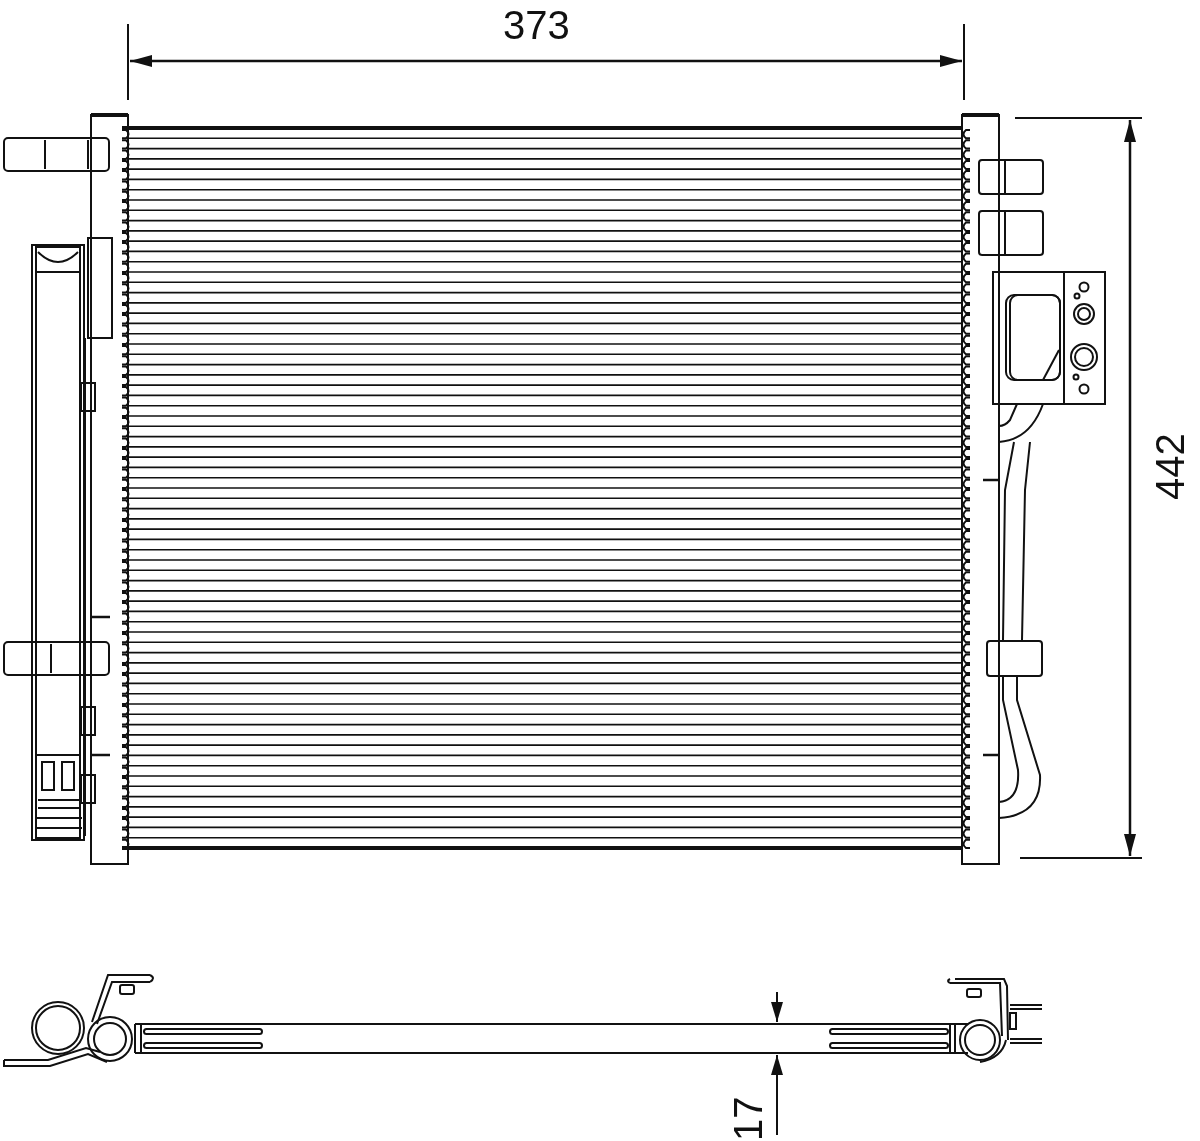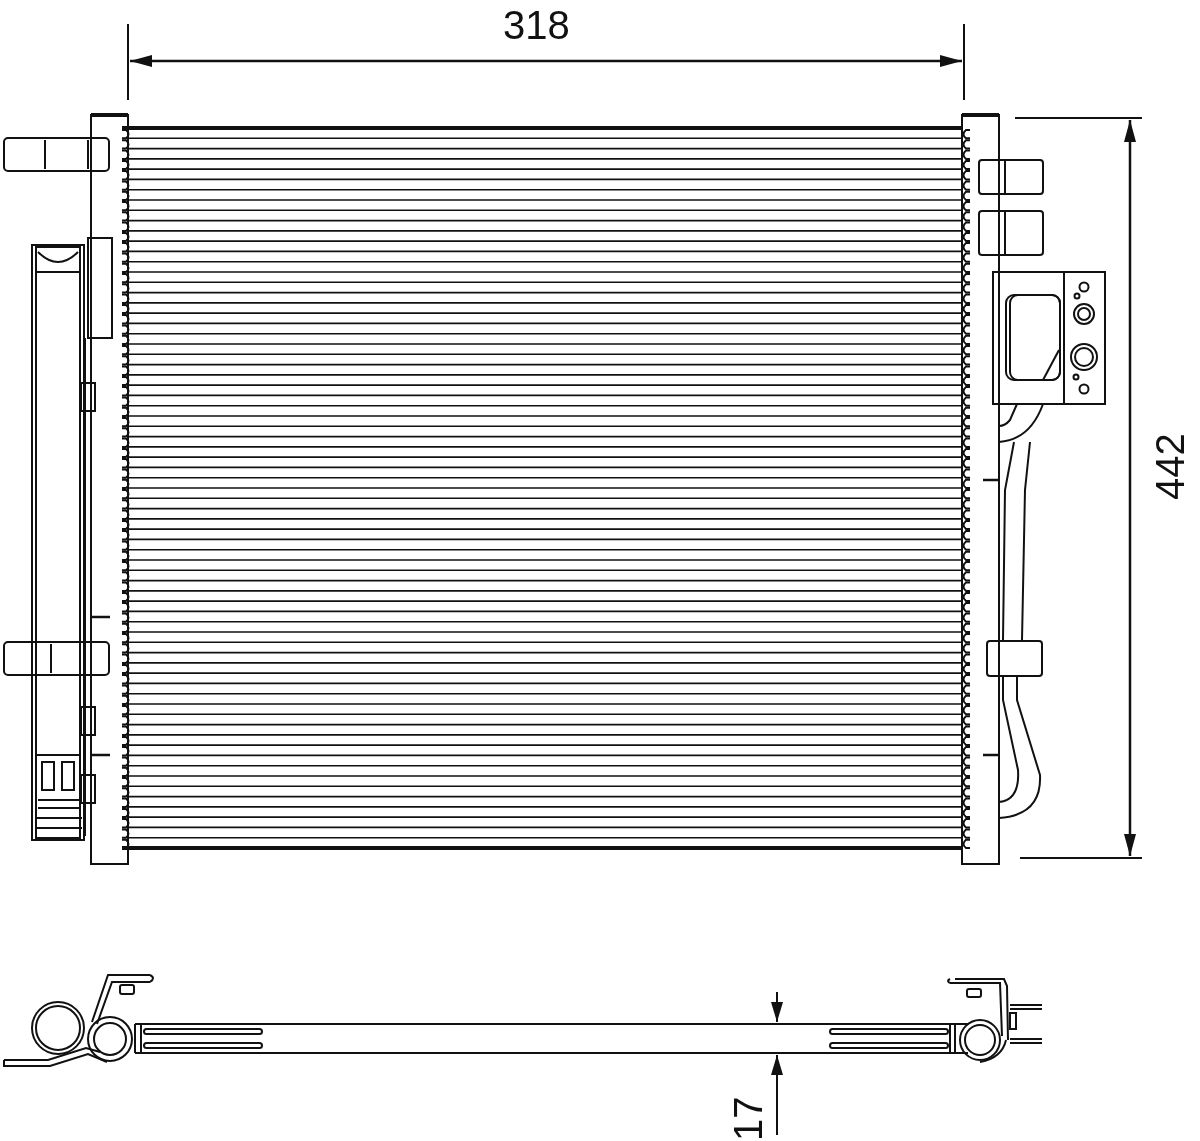--- a/index.html
+++ b/index.html
@@ -373,15 +373,15 @@
   </g>
 
   <g>
     <line x1="777" y1="992" x2="777" y2="1022"></line>
     <polygon points="777,1022 771,1002 783,1002" fill="#111" stroke="none"></polygon>
     <line x1="777" y1="1055" x2="777" y2="1135"></line>
     <polygon points="777,1055 771,1075 783,1075" fill="#111" stroke="none"></polygon>
   </g>
 </svg>
 
-<div id="dim-width-label" class="dim-label">318</div>
+<div id="dim-width-label" class="dim-label">373</div>
 <div id="dim-height-label" class="dim-label">442</div>
 <div id="dim-depth-label" class="dim-label">17</div>
 
 </body></html>

